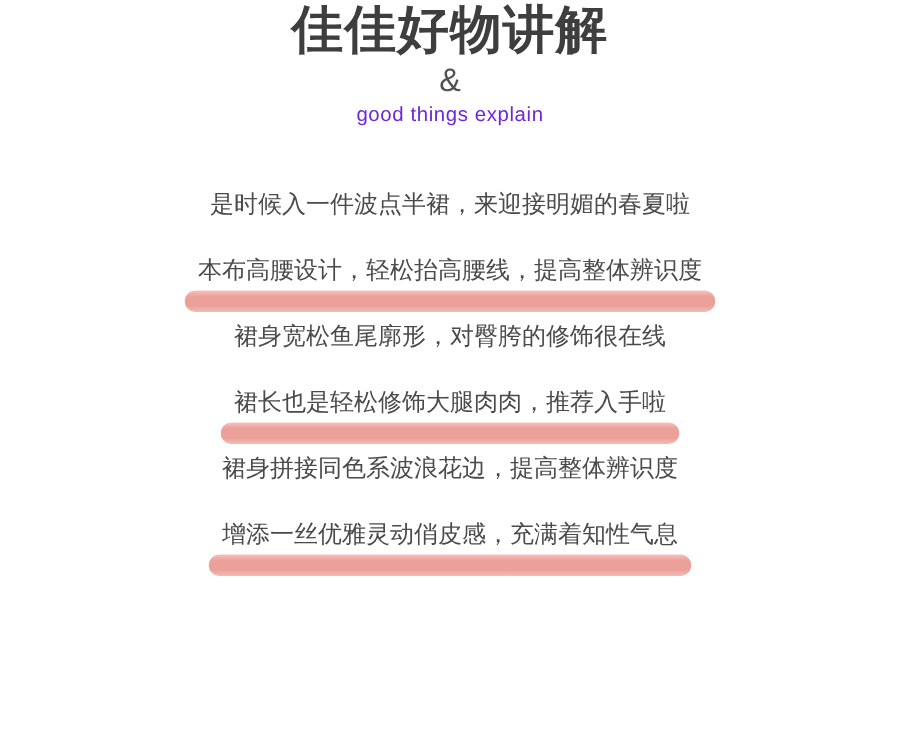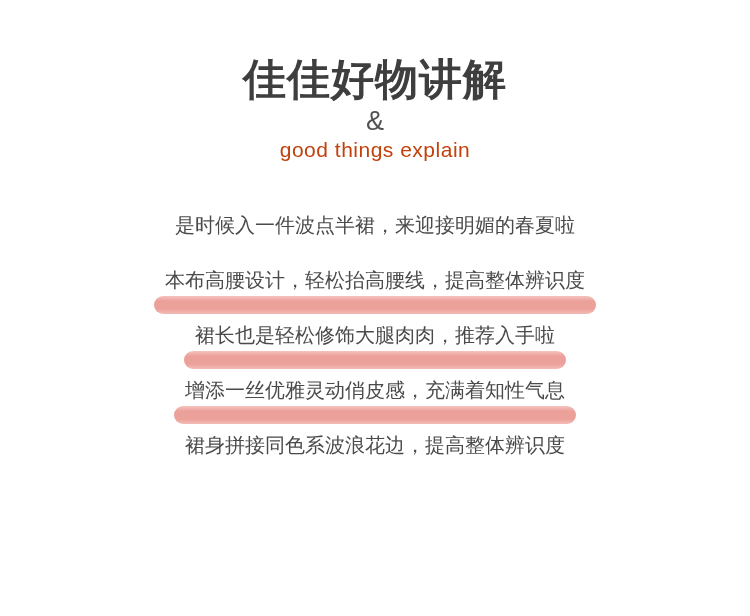--- a/index.html
+++ b/index.html
@@ -10,43 +10,42 @@
   .page {
     position: relative;
     width: 750px;
     height: 616px;
     background: #ffffff;
     overflow: hidden;
     font-family: "Liberation Sans", sans-serif;
     -webkit-font-smoothing: antialiased;
   }
   .header {
-    padding-top: 54px;
     text-align: center;
   }
   .title {
     margin: 0;
     font-size: 43px;
     line-height: 50px;
     font-weight: bold;
     letter-spacing: 1px;
     color: #3e3e3e;
   }
   .amp {
     margin-top: 2px;
     font-size: 27px;
     line-height: 30px;
     color: #515151;
   }
   .subtitle {
     margin-top: 4px;
-    font-size: 21px;
+    font-size: 17px;
     line-height: 20px;
     letter-spacing: 0.5px;
-    color: #c2410c;
+    color: #6d28d9;
   }
   .body-lines {
     margin-top: 38px;
   }
   .body-line {
     height: 55px;
     line-height: 55px;
     text-align: center;
     font-size: 20px;
     color: #4a4a4a;
@@ -75,17 +74,18 @@
 
 <div class="page">
   <div class="header">
     <h1 class="title">佳佳好物讲解</h1>
     <div class="amp">&amp;</div>
     <div class="subtitle">good things explain</div>
   </div>
   <div class="body-lines">
       <div class="body-line"><span class="line-text">是时候入一件波点半裙，来迎接明媚的春夏啦</span></div>
       <div class="body-line"><span class="line-text hl">本布高腰设计，轻松抬高腰线，提高整体辨识度</span></div>
+      <div class="body-line"><span class="line-text">裙身宽松鱼尾廓形，对臀胯的修饰很在线</span></div>
       <div class="body-line"><span class="line-text hl">裙长也是轻松修饰大腿肉肉，推荐入手啦</span></div>
+      <div class="body-line"><span class="line-text">裙身拼接同色系波浪花边，提高整体辨识度</span></div>
       <div class="body-line"><span class="line-text hl">增添一丝优雅灵动俏皮感，充满着知性气息</span></div>
-      <div class="body-line"><span class="line-text">裙身拼接同色系波浪花边，提高整体辨识度</span></div>
     </div>
 </div>
 
 </body></html>

